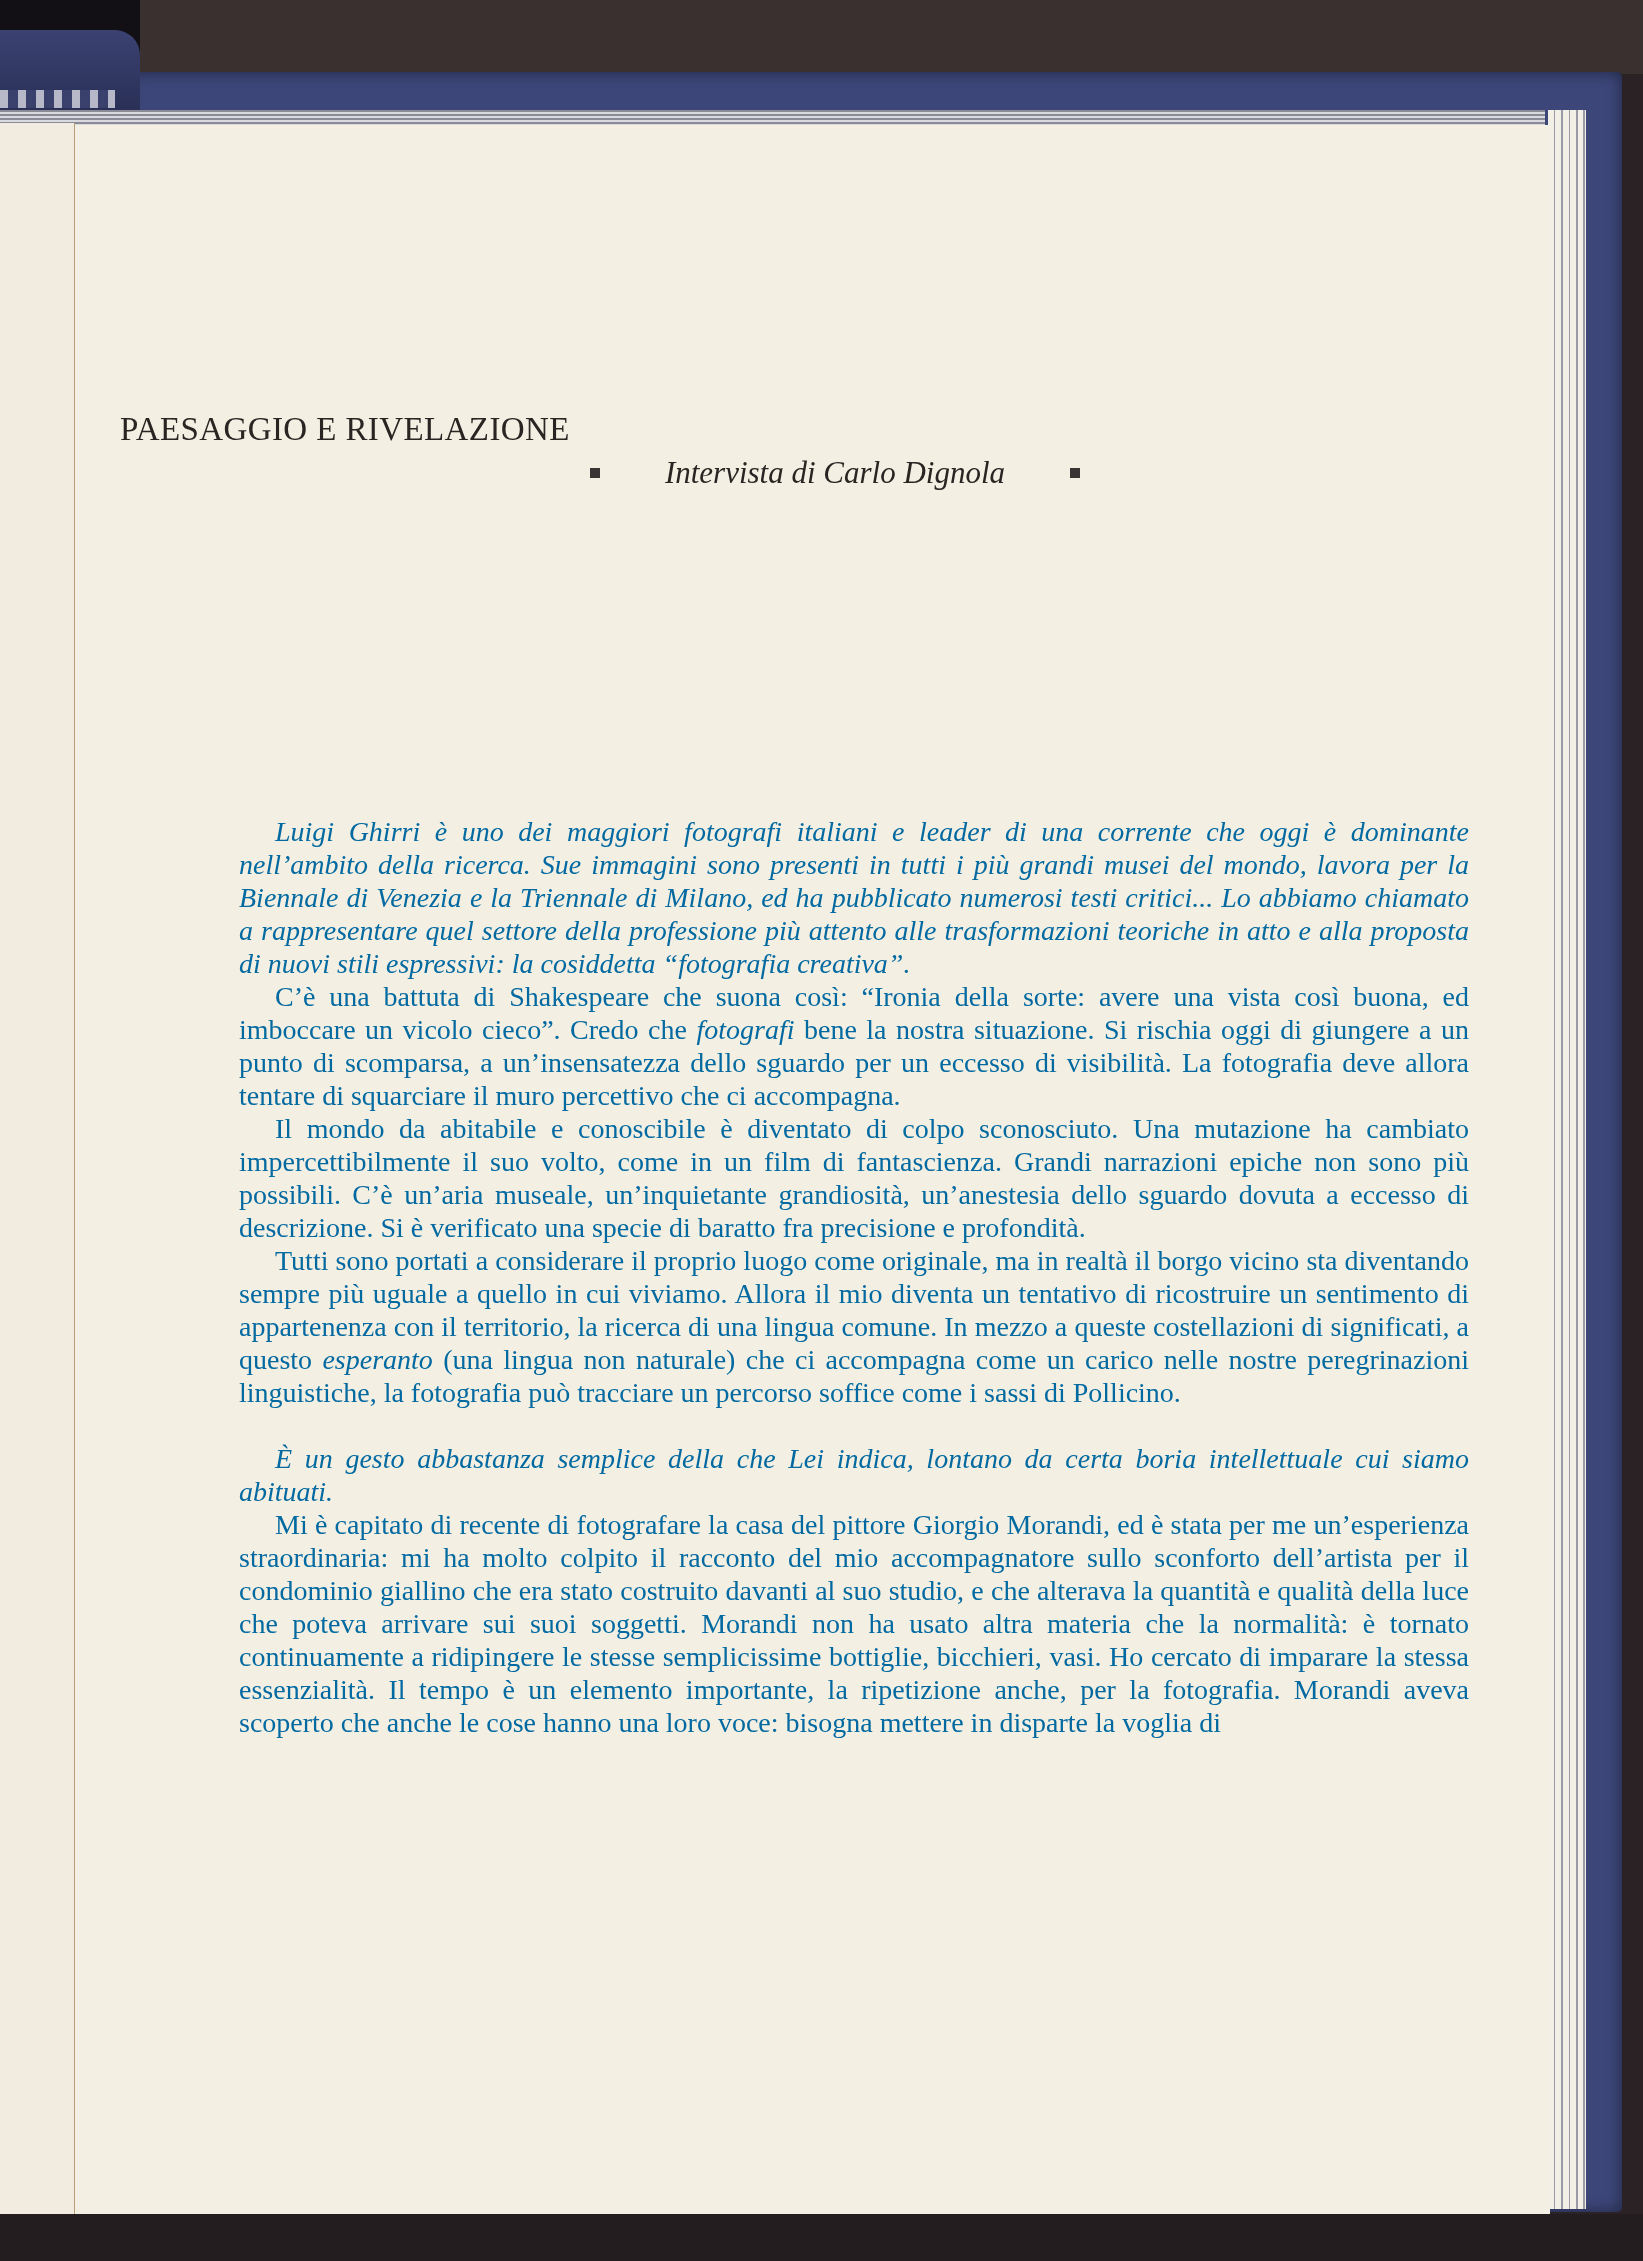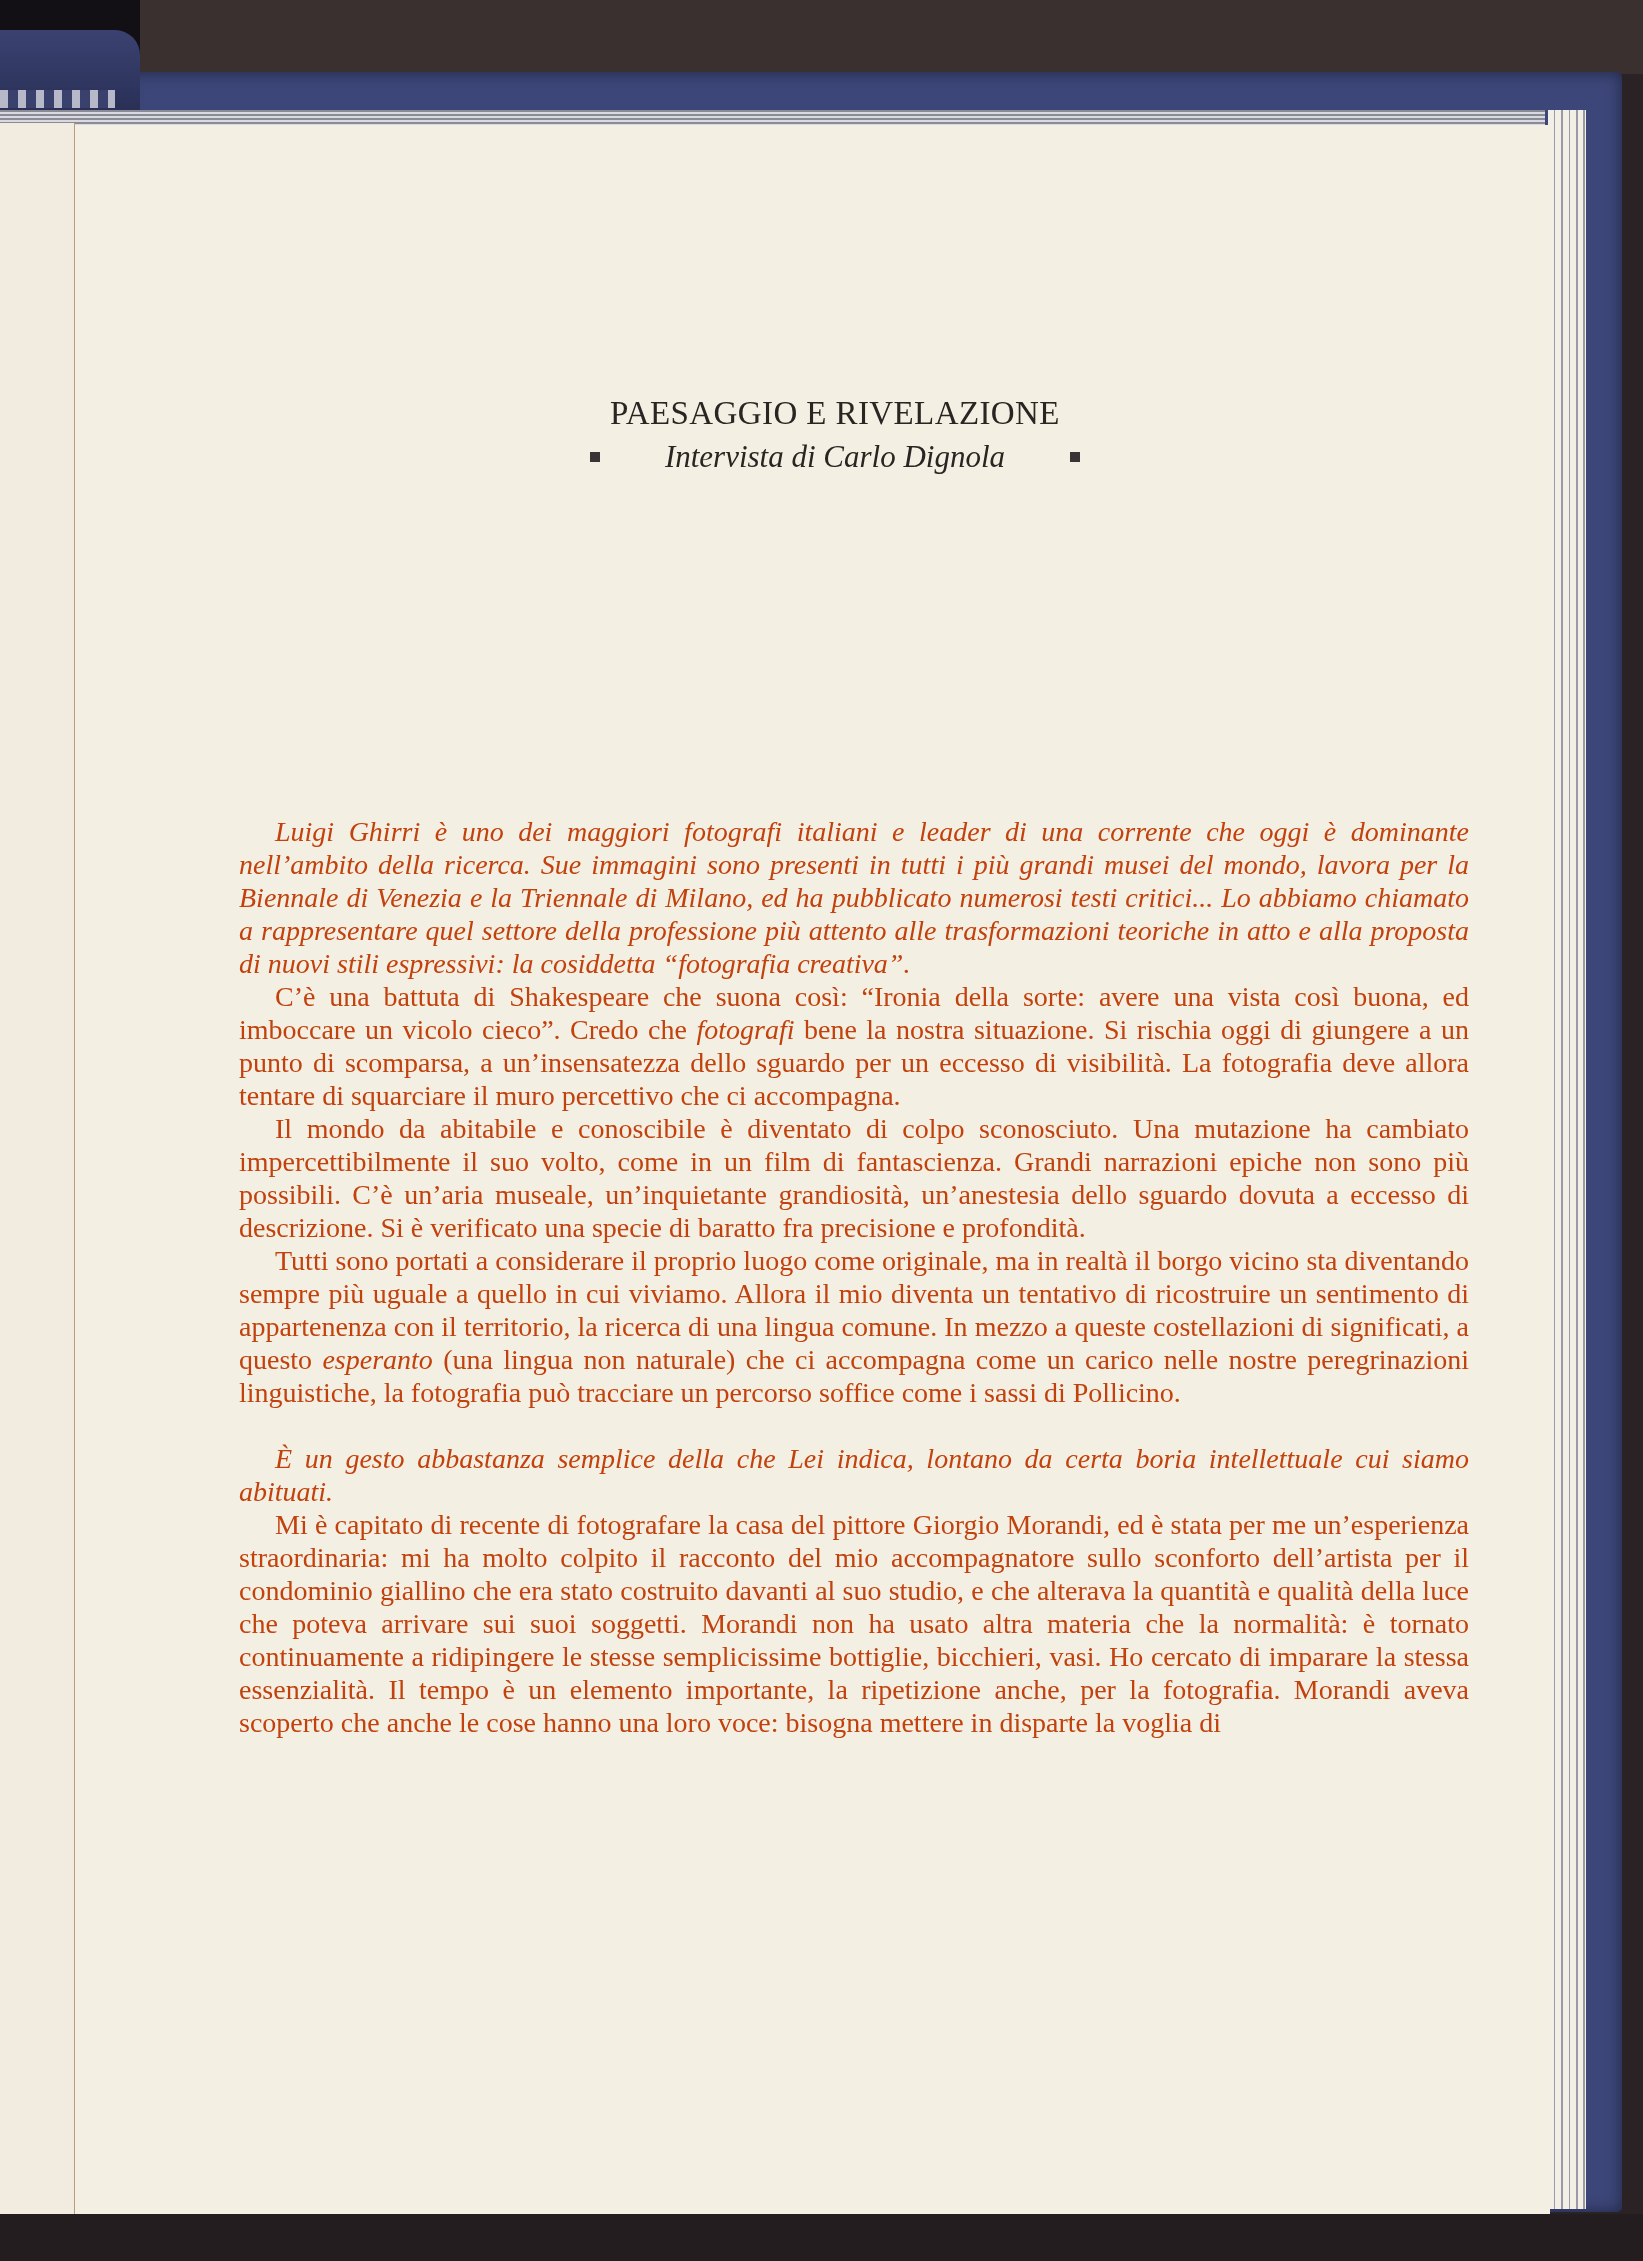--- a/index.html
+++ b/index.html
@@ -48,42 +48,42 @@
     .page {
       position: absolute; left: 75px; top: 125px; width: 1475px; height: 2089px;
       background: #f3efe2;
       color: #2a2522;
     }
     .bottom-shadow {
       position: absolute; left: 0; top: 2214px; width: 1643px; height: 47px;
       background: #241d20;
     }
     .header {
-      position: absolute; left: 0; top: 270px; width: 100%; text-align: center;
+      position: absolute; left: 0; top: 286px; width: 100%; text-align: left;
     }
     .title {
       font-family: "Liberation Serif", serif;
       font-size: 33px; letter-spacing: 0.4px; color: #2a2522;
       margin-left: 45px;
     }
     .subtitle-row {
       display: flex; justify-content: center; align-items: center;
       margin-top: 6.6px; margin-left: 45px; gap: 27px;
     }
     .subtitle {
       font-family: "Liberation Serif", serif; font-style: italic;
       font-size: 31px; color: #2a2522; margin: 0 38px;
     }
     .square {
       width: 10px; height: 10px; background: #3a3535; display: inline-block;
     }
     .body-text {
       position: absolute; left: 164px; top: 690px; width: 1230px;
       font-family: "Liberation Serif", serif;
-      font-size: 28px; line-height: 33px; color: #c2410c;
+      font-size: 28px; line-height: 33px; color: #0369a1;
       text-align: justify; hyphens: manual;
     }
     .body-text p { margin: 0; text-indent: 36px; }
     .body-text p.q { font-style: italic; }
     .body-text p.gap { margin-top: 33px; }
     .body-text em { }
   </style>
 </head>
 <body>
 

